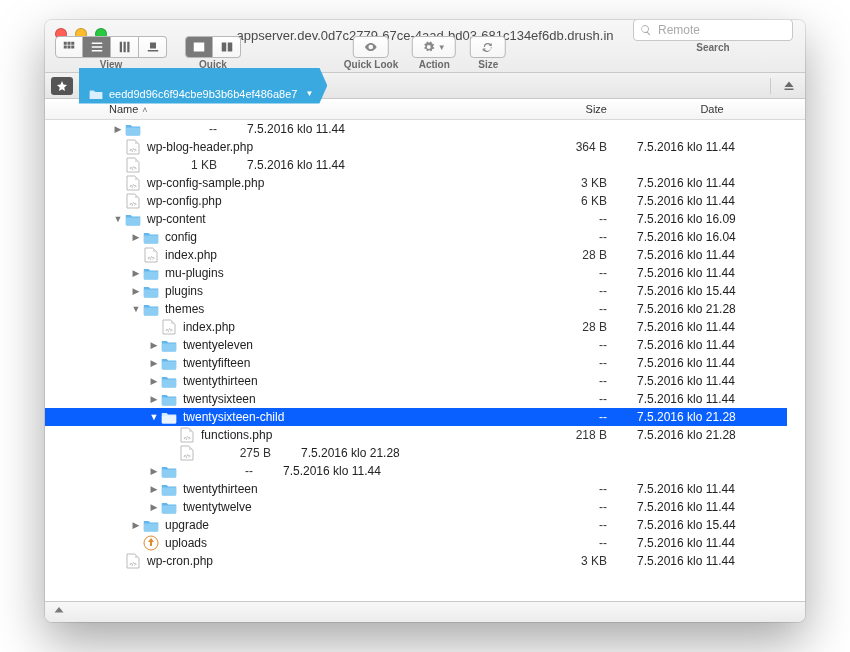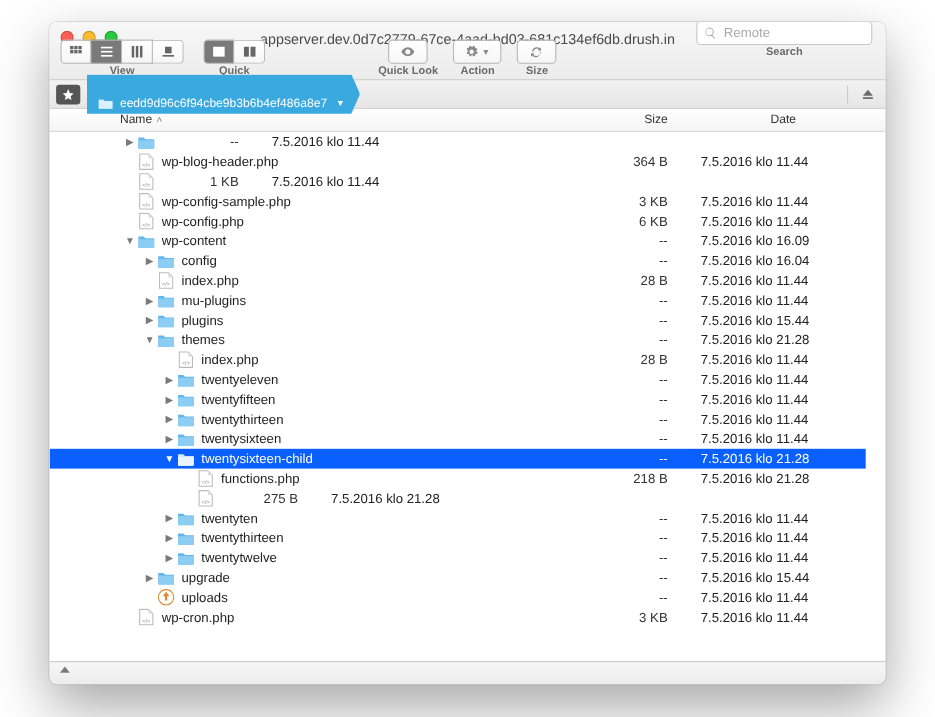--- a/index.html
+++ b/index.html
@@ -532,21 +532,20 @@
         </div>
         <div class="row">
           <span class="indent" style="width: 96px;"></span>
           <span class="disclosure">▶</span>
           <span class="file-icon">
             <svg width="16" height="14" viewBox="0 0 20 16">
               <path fill="#63b6ec" d="M1 3h6l2 2h10v10a1 1 0 01-1 1H2a1 1 0 01-1-1z"></path>
               <path fill="#8ccdf4" d="M1 6h18v9a1 1 0 01-1 1H2a1 1 0 01-1-1z"></path>
             </svg>
           </span>
-          <span class="name-cell">twentyten</span>
           <span class="size-cell">--</span>
           <span class="date-cell">7.5.2016 klo 11.44</span>
         </div>
         <div class="row">
           <span class="indent" style="width: 96px;"></span>
           <span class="disclosure">▶</span>
           <span class="file-icon">
             <svg width="16" height="14" viewBox="0 0 20 16">
               <path fill="#63b6ec" d="M1 3h6l2 2h10v10a1 1 0 01-1 1H2a1 1 0 01-1-1z"></path>
               <path fill="#8ccdf4" d="M1 6h18v9a1 1 0 01-1 1H2a1 1 0 01-1-1z"></path>

